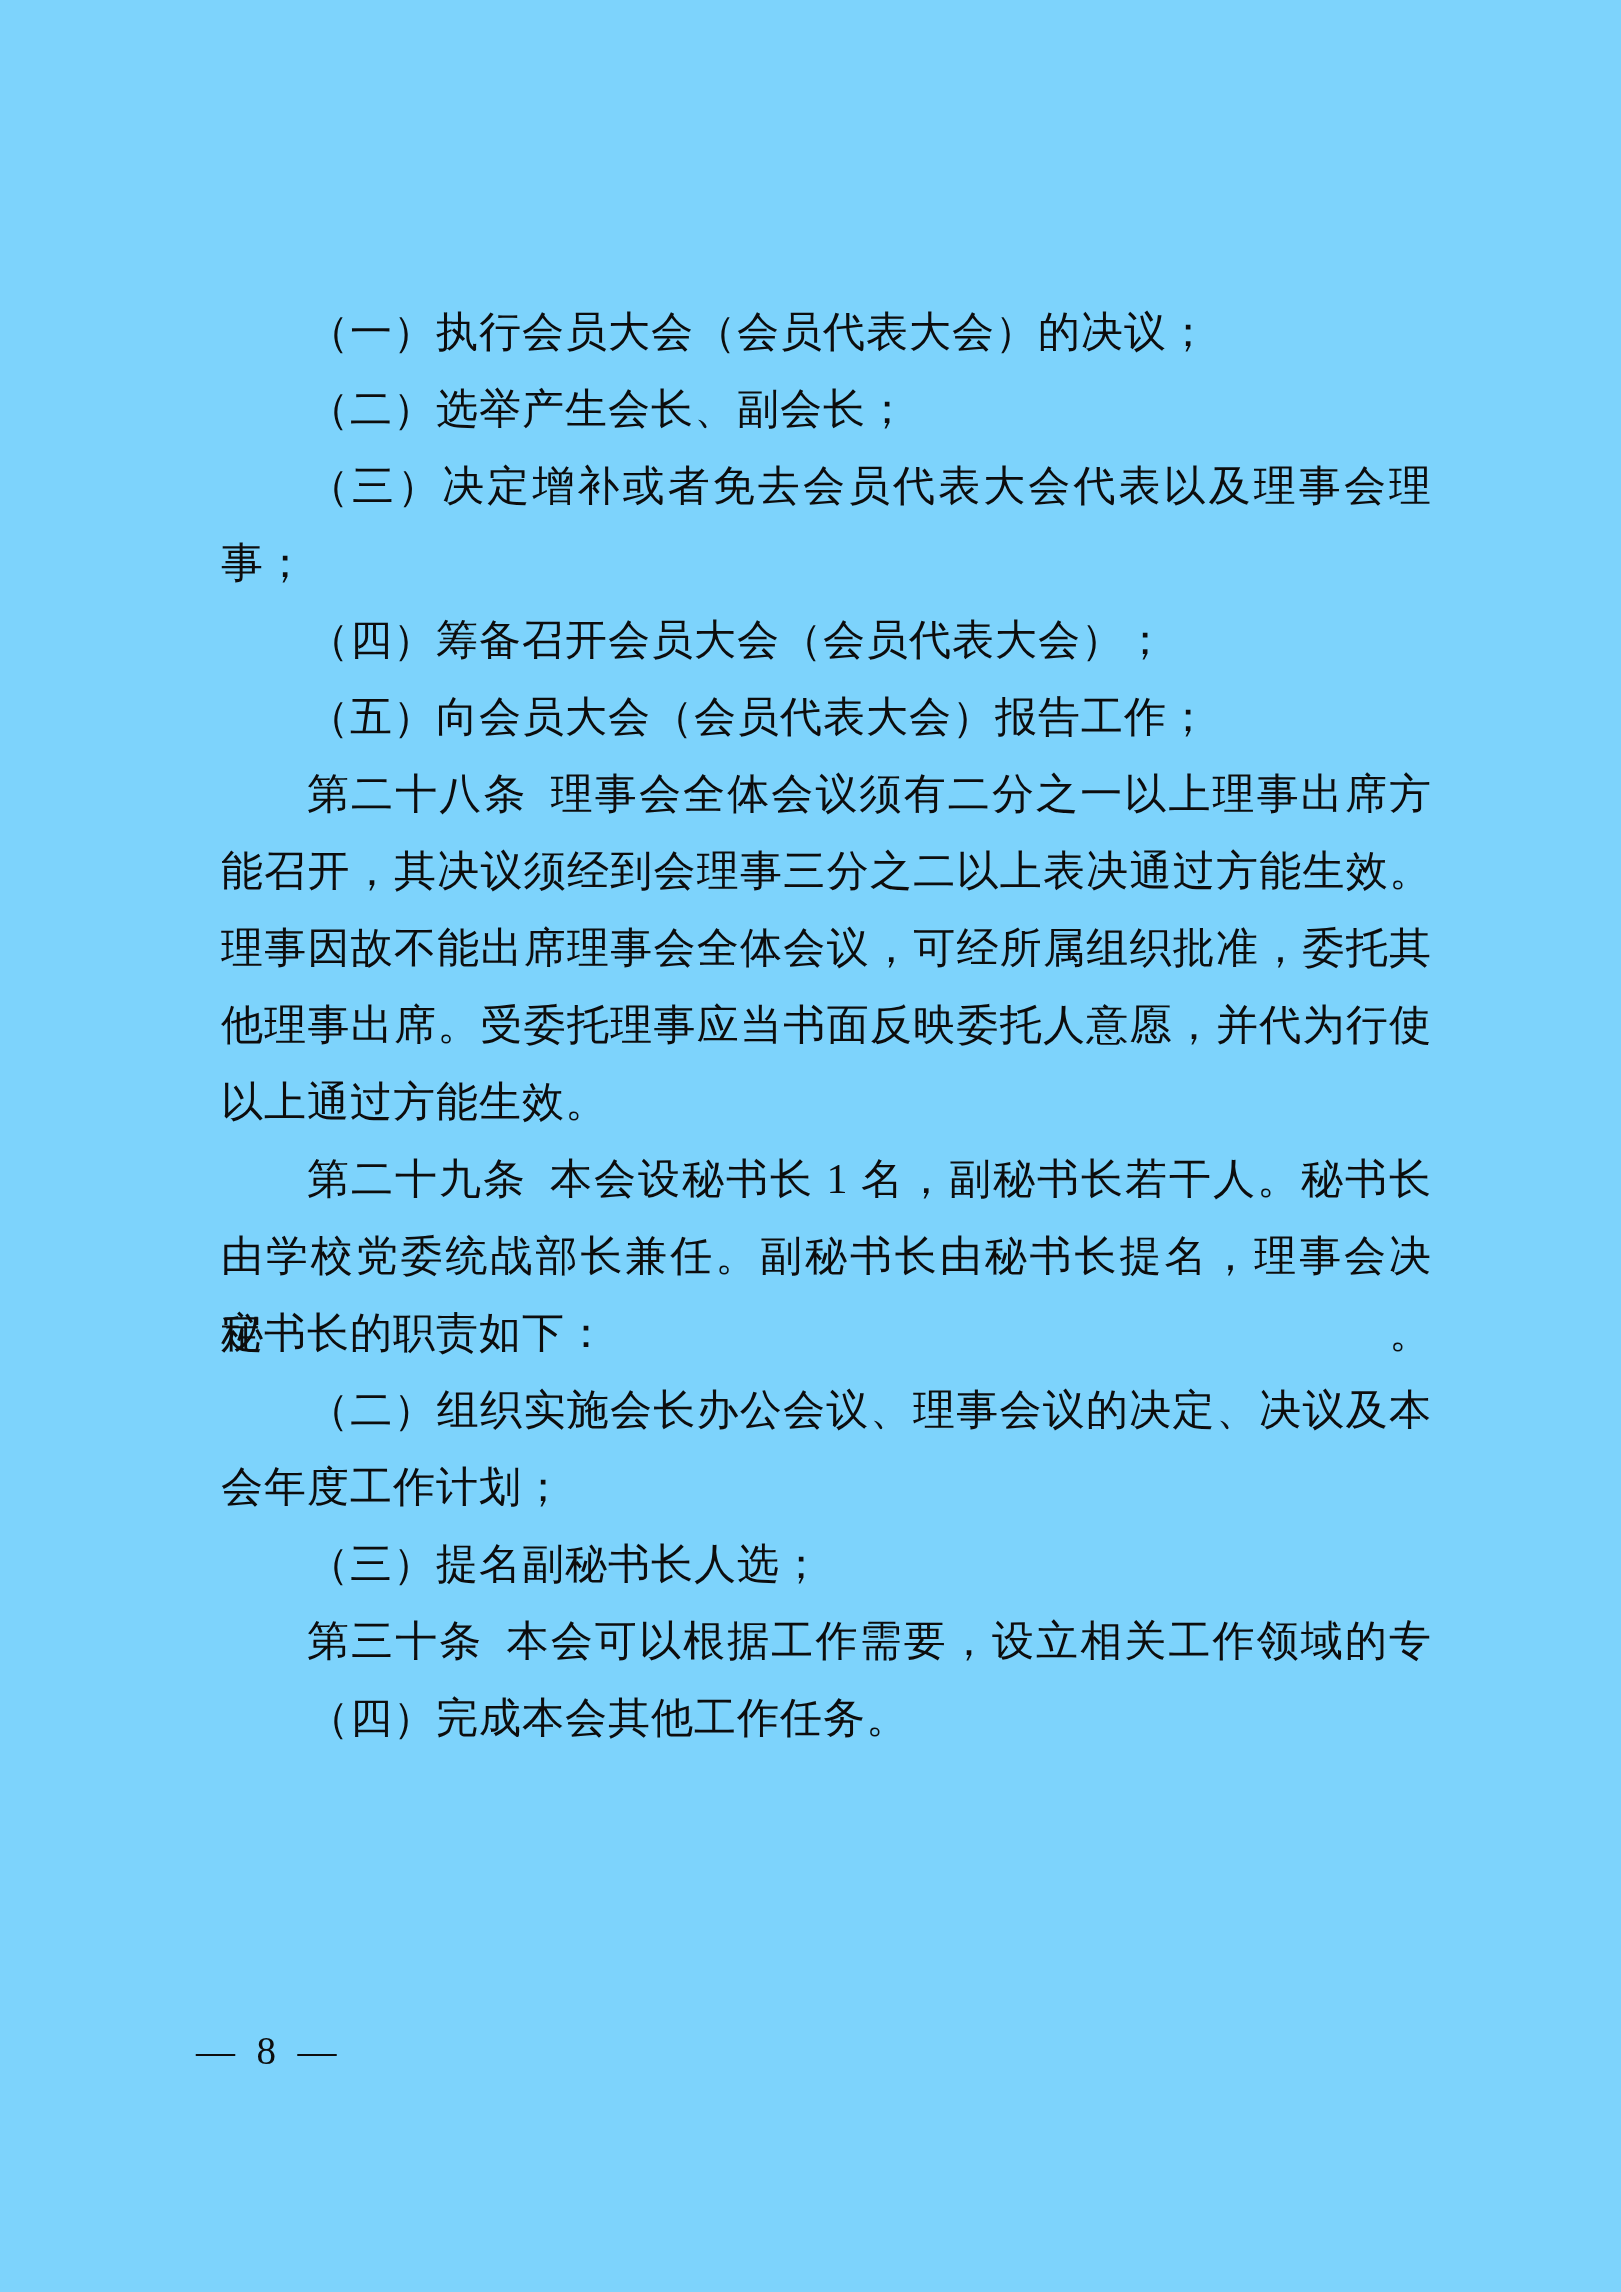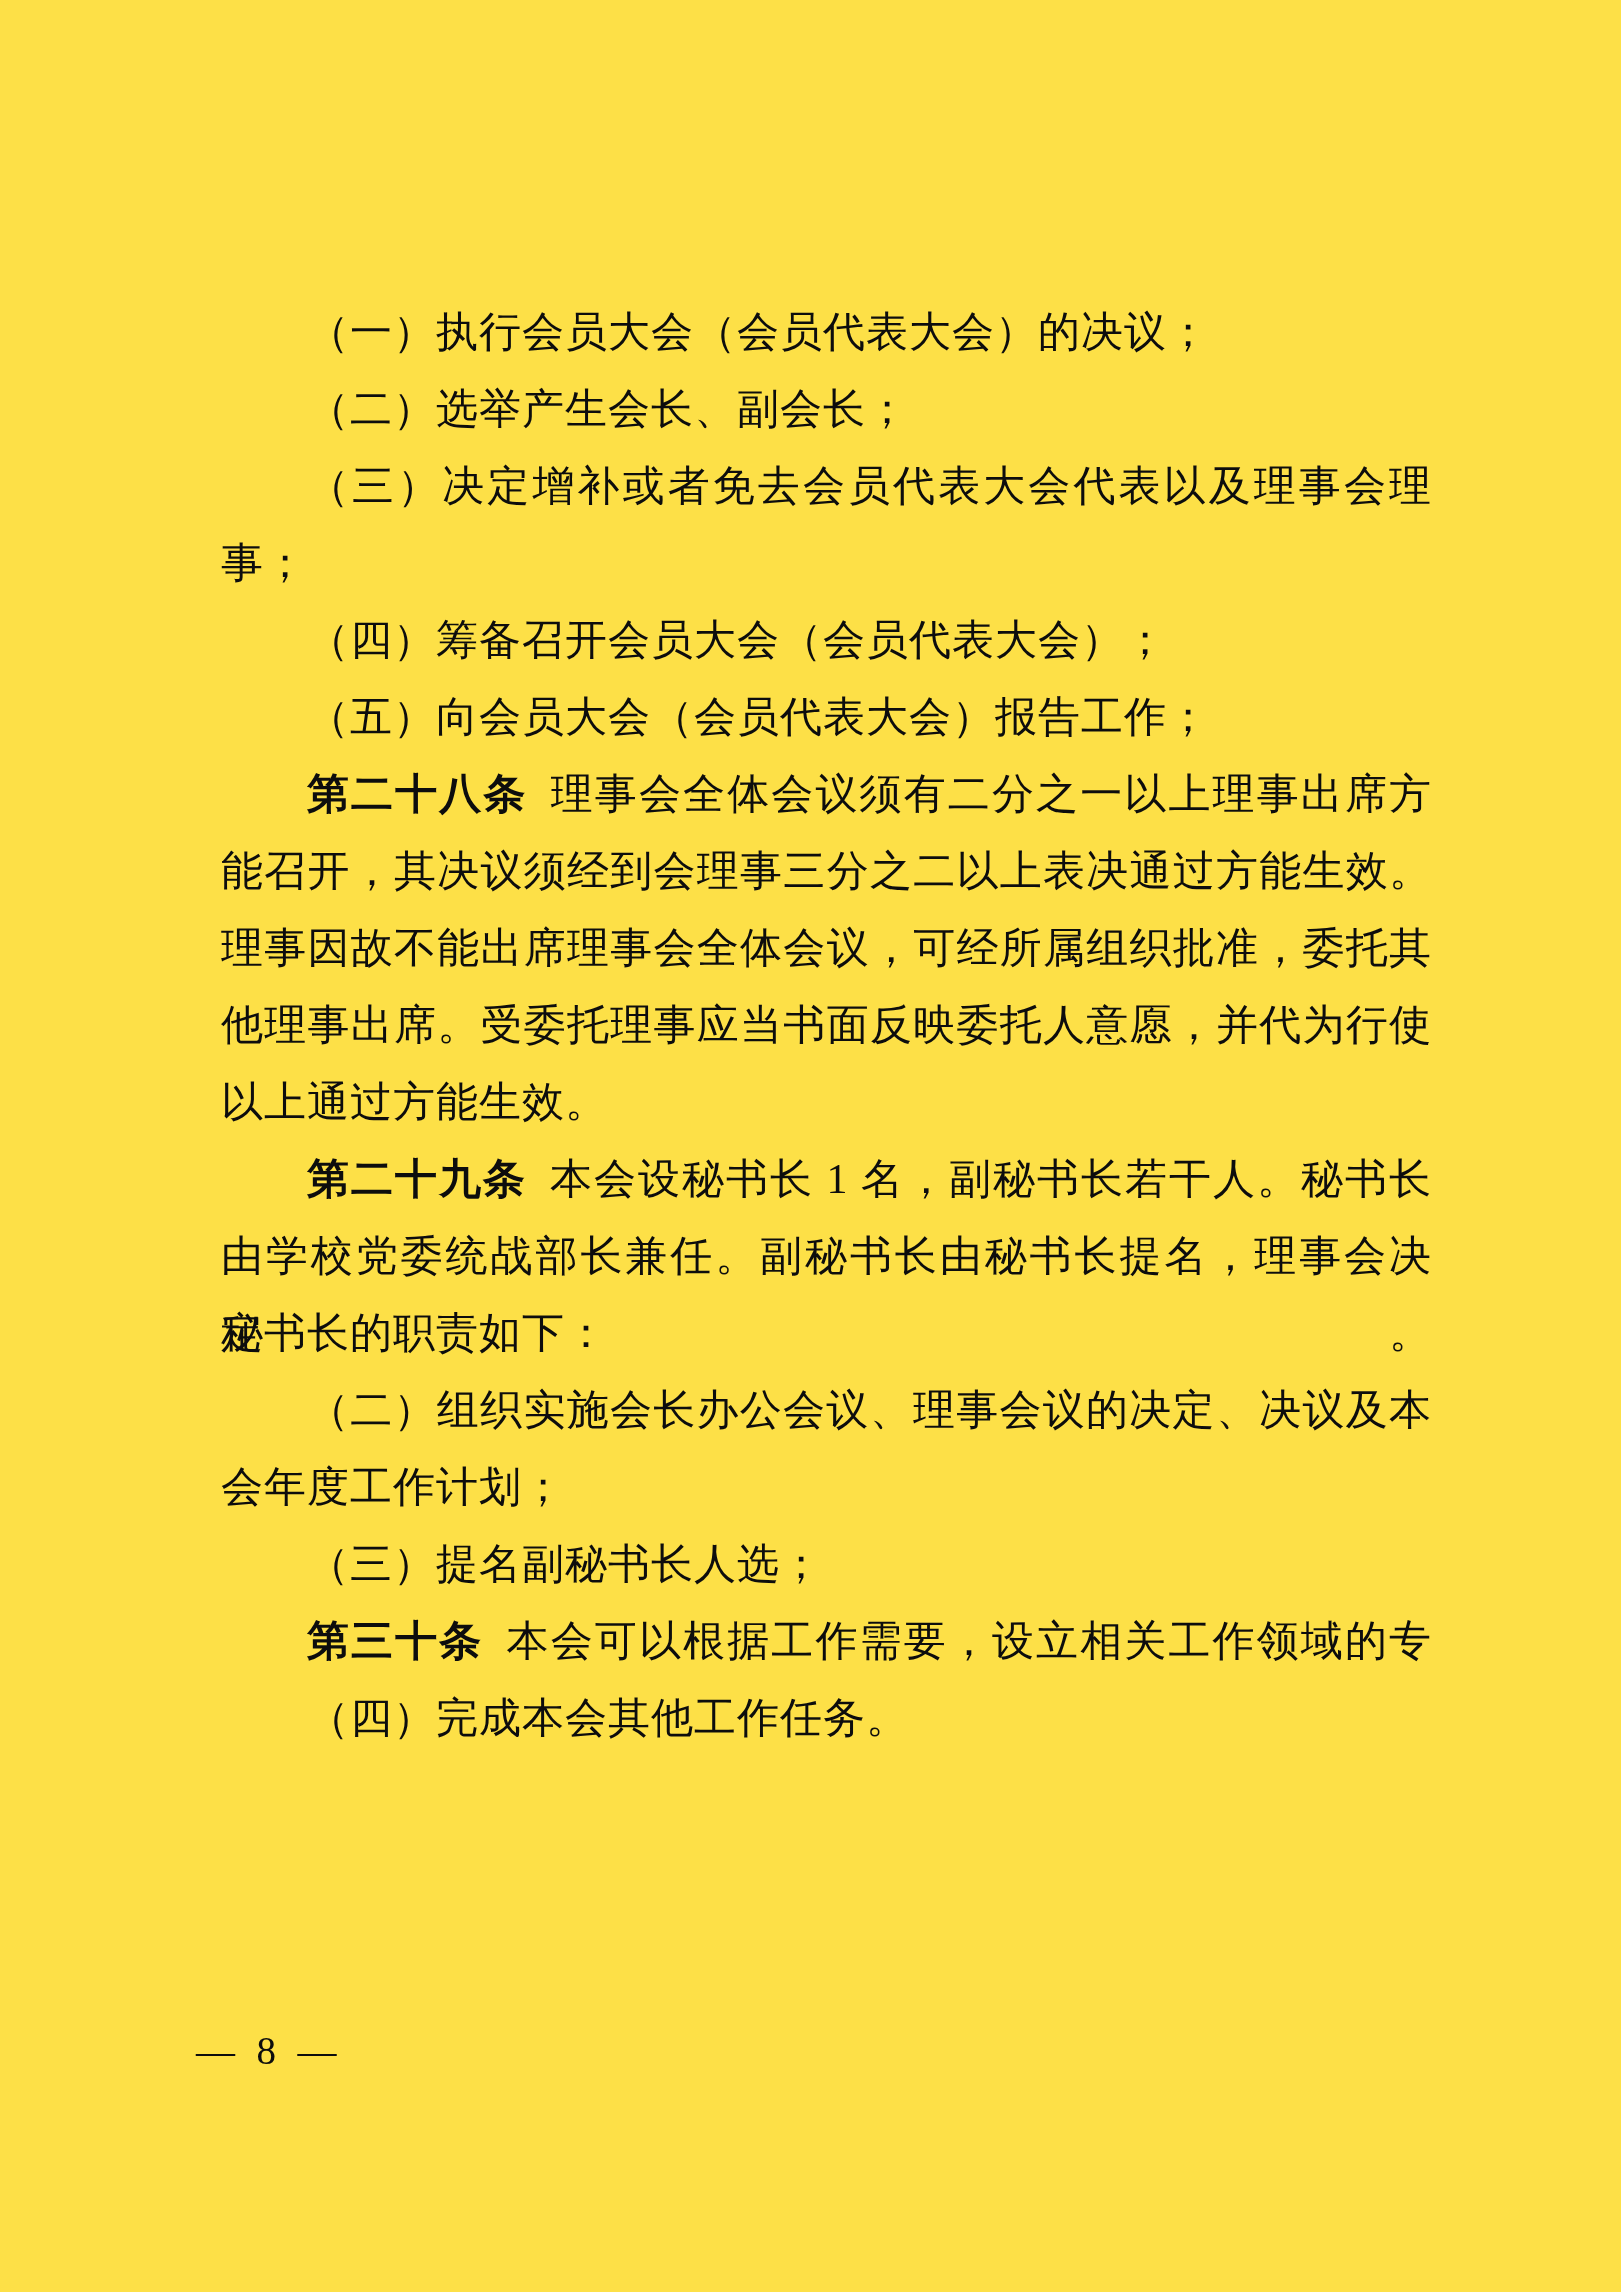--- a/index.html
+++ b/index.html
@@ -4,21 +4,21 @@
 <style>
   html, body {
     margin: 0;
     padding: 0;
     background: #e8e8e8;
   }
   .page {
     position: relative;
     width: 1621px;
     height: 2293px;
-    background: #fde047;
+    background: #7dd3fc;
     margin: 0 auto;
     overflow: hidden;
     font-family: "Liberation Serif", "DejaVu Serif", serif;
     color: #0d0d0d;
   }
   .text-block {
     position: absolute;
     left: 221px;
     top: 294px;
     width: 1211px;
@@ -32,21 +32,21 @@
   }
   .line.indent {
     padding-left: 86px;
   }
   .line.justify {
     white-space: normal;
     text-align: justify;
     text-align-last: justify;
   }
   .term {
-    font-weight: bold;
+    font-weight: normal;
     margin-right: 0.55em;
     margin-top: 24px;
   }
   .page-number {
     position: absolute;
     left: 196px;
     top: 2021px;
     font-size: 39px;
     line-height: 59px;
     letter-spacing: 5.9px;

